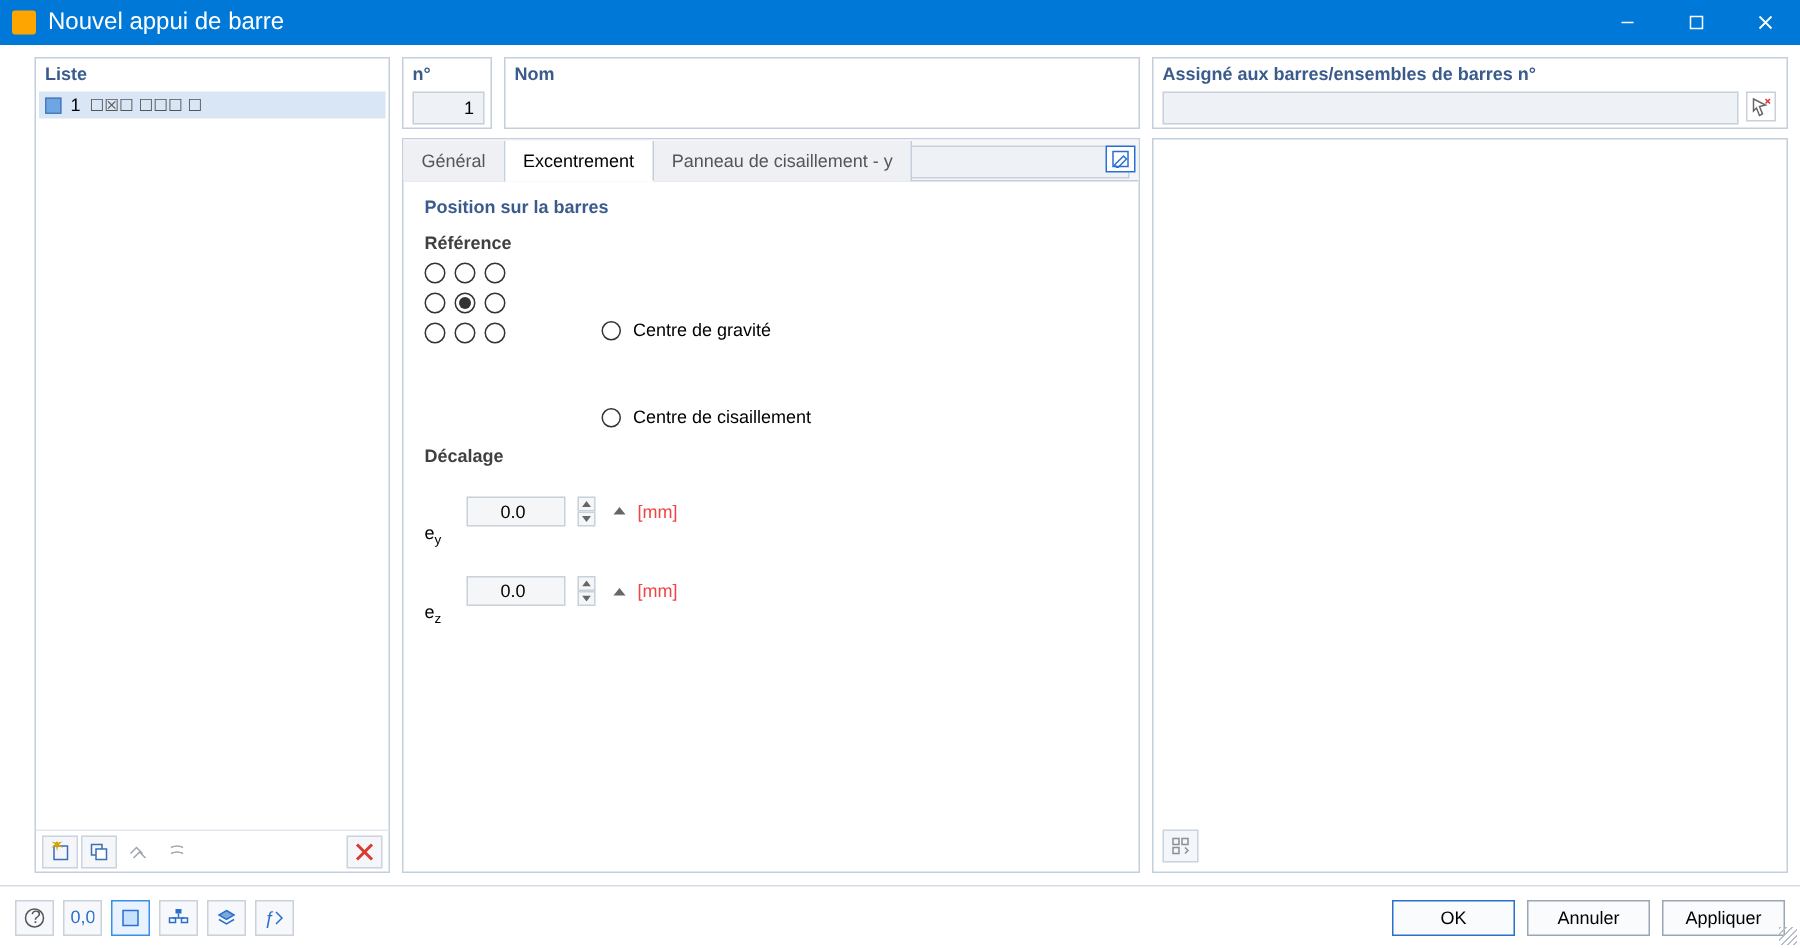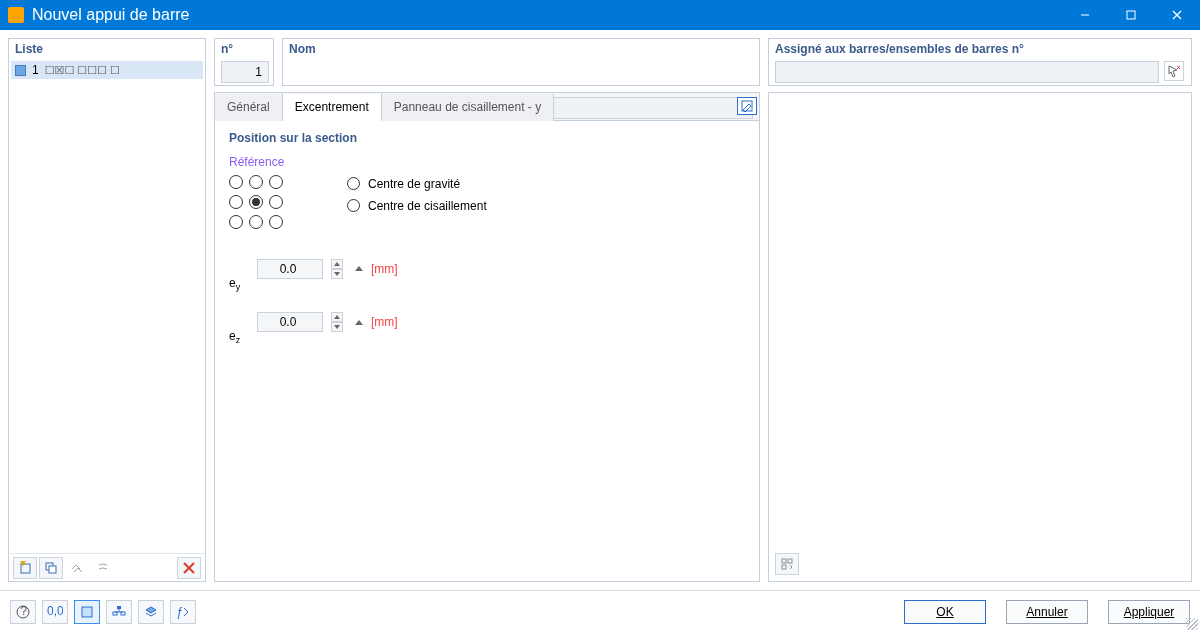--- a/index.html
+++ b/index.html
@@ -9,21 +9,21 @@
 .titlebar .app-icon { width: 16px; height: 16px; background: #ffa502; border-radius: 2px; margin-right: 8px; }
 .titlebar .title { flex: 1; font-size: 16px; }
 .titlebar .win-btns { display: flex; }
 .titlebar .win-btn { width: 46px; height: 30px; display: flex; align-items: center; justify-content: center; color: #fff; }
 
 .workspace { position: absolute; top: 30px; left: 0; right: 0; bottom: 42px; padding: 8px; display: flex; gap: 8px; }
 
 .panel { border: 1px solid #c4cfdd; background: #fff; position: relative; }
 .panel-header { color: #3a5b8b; font-weight: 600; padding: 3px 6px; }
 
-.left-panel { width: 198px; display: flex; flex-direction: column; }
+.left-panel { width: 237px; display: flex; flex-direction: column; margin-left: 15px; }
 .left-panel .panel-header { }
 .list-body { flex: 1; padding: 2px; }
 .list-item { display: flex; align-items: center; background: #d8e6f6; padding: 2px 4px; gap: 6px; }
 .list-item .sq { width: 11px; height: 11px; background: #6ea6e4; border: 1px solid #4a7db7; }
 .list-item .glyphs { color: #555; font-size: 11px; letter-spacing: 0px; }
 .left-toolbar { height: 28px; border-top: 1px solid #e2e6ec; display: flex; align-items: center; padding: 0 4px; gap: 2px; }
 .tbtn { width: 24px; height: 22px; border: 1px solid #cbd4df; background: #f4f6f9; display: flex; align-items: center; justify-content: center; }
 .tbtn.flat { border-color: transparent; background: transparent; }
 .tbtn svg { display: block; }
 
@@ -46,44 +46,44 @@
 .center-panel { flex: 1; border: 1px solid #c4cfdd; display: flex; flex-direction: column; }
 .preview-panel { width: 424px; border: 1px solid #c4cfdd; position: relative; }
 .preview-panel .corner-btn { position:absolute; left:6px; bottom:6px; }
 
 .tabs { display: flex; border-bottom: 1px solid #c4cfdd; background: #f5f6f8; }
 .tab { padding: 6px 12px; border-right: 1px solid #c4cfdd; color: #555; background: #eef0f3; position: relative; top: 1px; }
 .tab.active { background: #fff; border-bottom: 1px solid #fff; color: #000; }
 
 .tab-content { padding: 10px 14px; flex: 1; }
 .section-title { color: #3a5b8b; font-weight: 600; margin-bottom: 10px; }
-.sub-label { font-weight: 400; color: #8b5cf6; margin-bottom: 6px; }
+.sub-label { font-weight: 700; color: #404040; margin-bottom: 6px; }
 .ref-row { display: flex; gap: 60px; margin-bottom: 12px; }
 .radio-grid { display: grid; grid-template-columns: repeat(3, 18px); grid-template-rows: repeat(3, 18px); gap: 2px; }
 .rg-cell { width: 14px; height: 14px; border: 1.5px solid #333; border-radius: 50%; display:flex; align-items:center; justify-content:center; }
 .rg-cell.sel::after { content:''; width:8px; height:8px; background:#333; border-radius:50%; }
 .centre-options { display: flex; flex-direction: column; gap: 8px; padding-top: 2px; }
-.radio-row { display: flex; align-items: flex-start; gap: 8px; }
+.radio-row { display: flex; align-items: flex-end; gap: 8px; margin-top: 36px; }
 .radio-outline { width: 13px; height: 13px; border: 1.5px solid #333; border-radius: 50%; }
 .decalage { margin-top: 6px; }
 .offset-row { display: flex; align-items: center; gap: 8px; margin-top: 6px; }
 .offset-row .lbl { width: 20px; margin-top: 31px; }
 .offset-row sub { font-size: 9px; }
 .num-field { width: 66px; height: 20px; border: 1px solid #c9d1db; background: #f4f6f8; text-align: center; padding-right: 4px; }
 .spinner { width: 12px; height: 20px; display: flex; flex-direction: column; }
 .spinner .sp { flex:1; border:1px solid #c9d1db; background:#f4f6f8; display:flex; align-items:center; justify-content:center; }
 .tri { width:0;height:0;border-left:4px solid transparent;border-right:4px solid transparent; }
 .tri.up { border-bottom:5px solid #666; margin-left:4px; display:inline-block; }
 .unit { color:#ef4444; }
 
 .footer { position: absolute; left: 0; right: 0; bottom: 0; height: 42px; border-top: 1px solid #d5dbe3; display: flex; align-items: center; padding: 0 10px; background: #fff; }
 .foot-left { display: flex; gap: 6px; }
 .foot-btn { width: 26px; height: 24px; border: 1px solid #c9d1db; background: #f6f8fb; display:flex; align-items:center; justify-content:center; }
 .foot-btn.active { border-color: #3a8fe8; background: #e9f3ff; }
-.foot-right { margin-left: auto; display: flex; gap: 20px; text-decoration: underline; }
+.foot-right { margin-left: auto; display: flex; gap: 8px; }
 .dlg-btn { min-width: 82px; height: 24px; border: 1px solid #9aa6b4; background: #fafbfd; padding: 0 14px; }
 .dlg-btn.primary { border: 1px solid #2a6fcf; }
 
 .resize-grip { position: absolute; right: 2px; bottom: 2px; width: 12px; height: 12px; }
 .resize-grip::before { content:''; position:absolute; right:0; bottom:0; width:12px; height:12px;
   background: repeating-linear-gradient(135deg, #b7bec8 0 1px, transparent 1px 3px); }
 </style>
 </head>
 <body>
 
@@ -191,21 +191,21 @@
     </div>
 
     <div class="body-row">
       <div class="center-panel">
         <div class="tabs">
           <div class="tab">Général</div>
           <div class="tab active">Excentrement</div>
           <div class="tab">Panneau de cisaillement - y</div>
         </div>
         <div class="tab-content">
-          <div class="section-title">Position sur la section</div>
+          <div class="section-title">Position sur la barres</div>
           <div class="sub-label">Référence</div>
           <div class="ref-row">
             <div class="radio-grid">
               <div class="rg-cell"></div>
               <div class="rg-cell"></div>
               <div class="rg-cell"></div>
               <div class="rg-cell"></div>
               <div class="rg-cell sel"></div>
               <div class="rg-cell"></div>
               <div class="rg-cell"></div>
@@ -217,20 +217,21 @@
                 <div class="radio-outline"></div>
                 <span>Centre de gravité</span>
               </div>
               <div class="radio-row">
                 <div class="radio-outline"></div>
                 <span>Centre de cisaillement</span>
               </div>
             </div>
           </div>
           <div class="decalage">
+            <div class="sub-label">Décalage</div>
             <div class="offset-row">
               <span class="lbl"><span>e</span><sub>y</sub></span>
               <input class="num-field" value="0.0" style="">
               <div class="spinner">
                 <div class="sp">
                     <svg width="6" height="4">
                       <polygon points="3,0 6,4 0,4" fill="#666"></polygon>
                     </svg>
                   </div>
                 <div class="sp">

